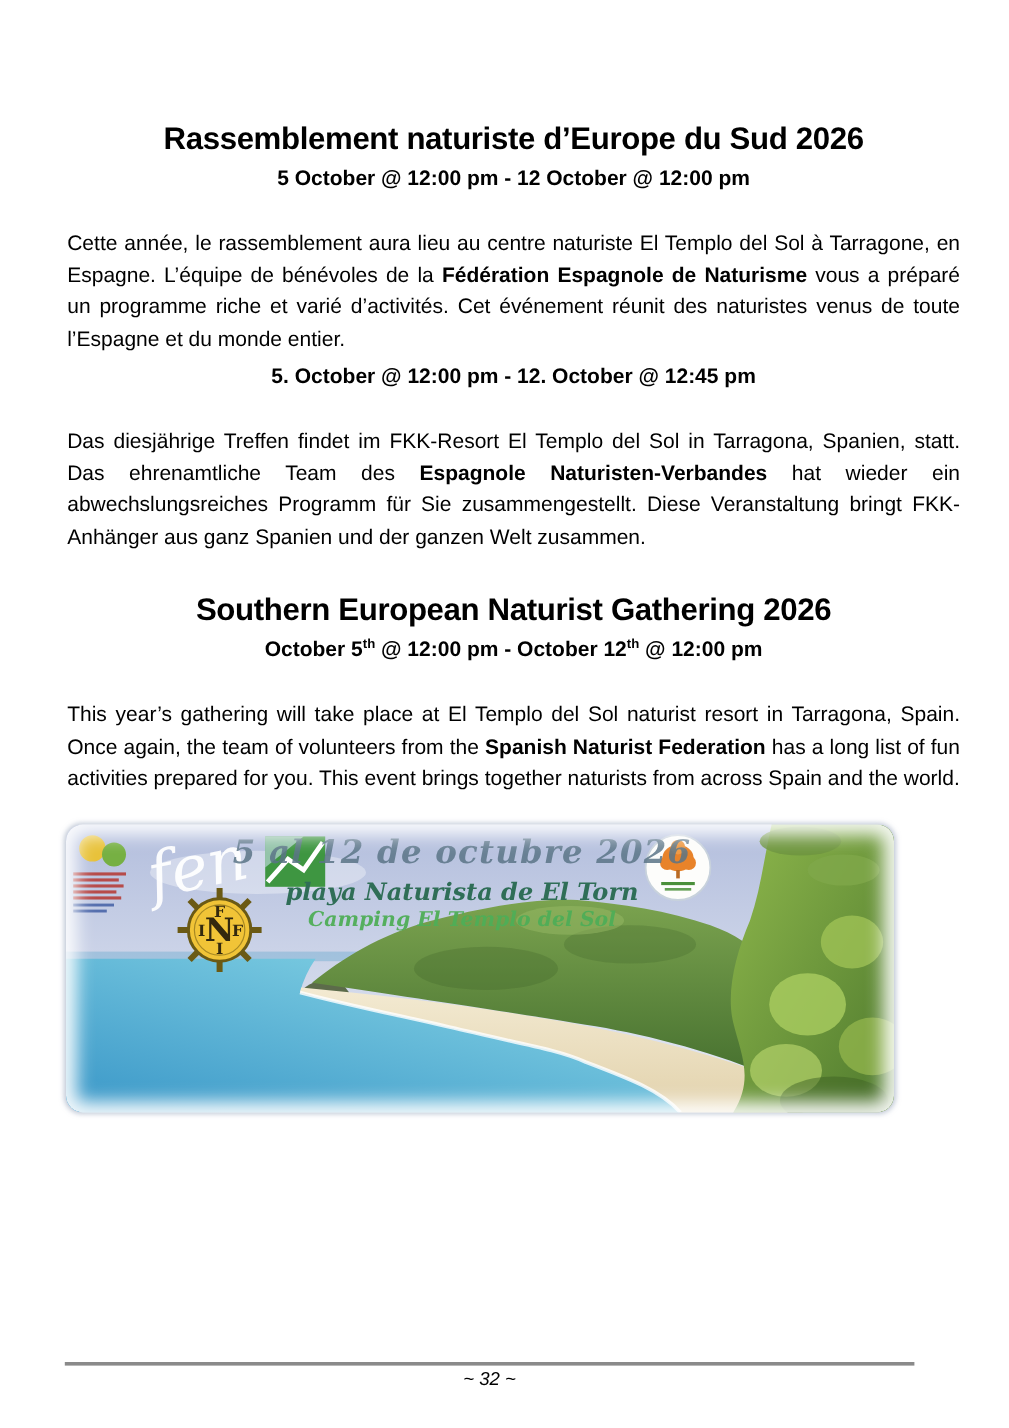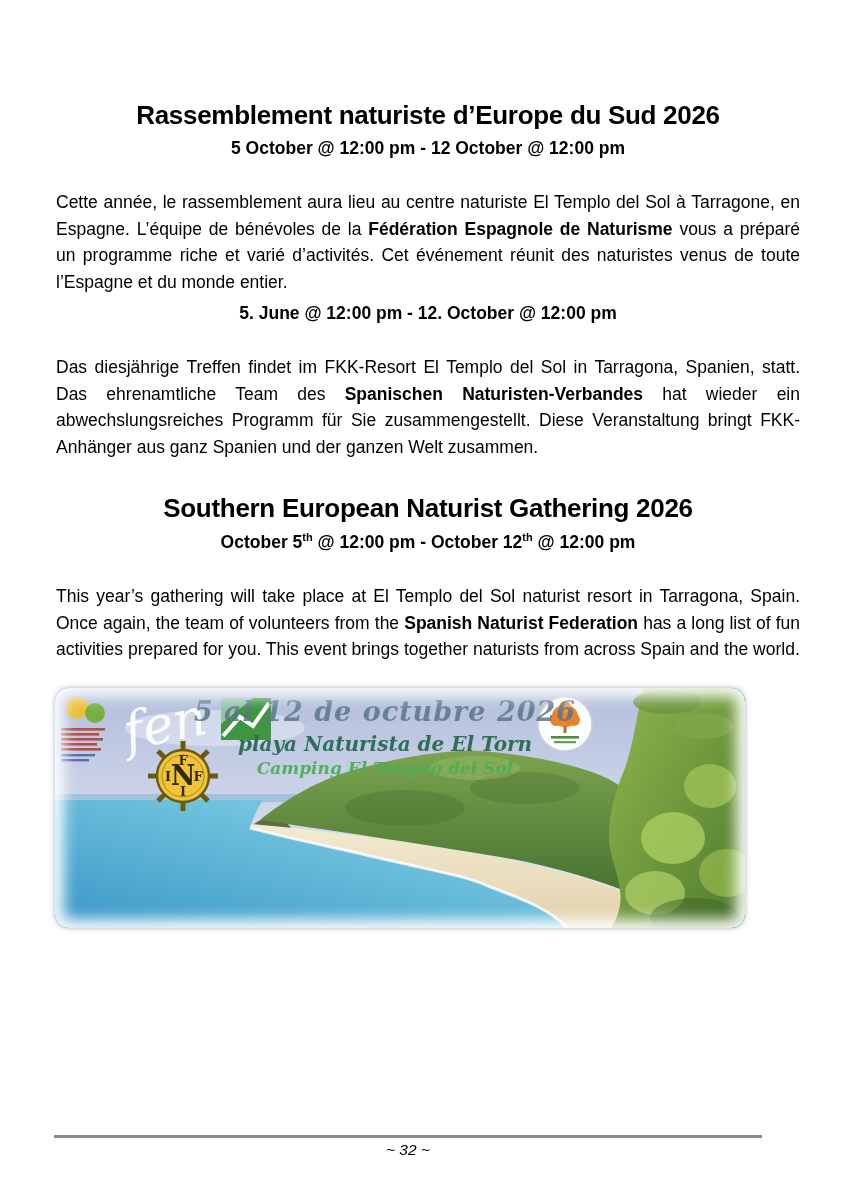--- a/index.html
+++ b/index.html
@@ -65,22 +65,22 @@
 </head>
 <body>
 
 <div class="doc">
   <div class="content">
 
     <h1 class="sec-title t1">Rassemblement naturiste d’Europe du Sud 2026</h1>
     <div class="sec-subtitle">5 October @ 12:00 pm - 12 October @ 12:00 pm</div>
     <p class="body-text"><span>Cette année, le rassemblement aura lieu au centre naturiste El Templo del Sol à Tarragone, en Espagne. L’équipe de bénévoles de la </span><b>Fédération Espagnole de Naturisme</b><span> vous a préparé un programme riche et varié d’activités. Cet événement réunit des naturistes venus de toute l’Espagne et du monde entier.</span></p>
 
-    <div class="sec-subtitle">5. June @ 12:00 pm - 12. October @ 12:00 pm</div>
-    <p class="body-text"><span>Das diesjährige Treffen findet im FKK-Resort El Templo del Sol in Tarragona, Spanien, statt. Das ehrenamtliche Team des </span><b>Spanischen Naturisten-Verbandes</b><span> hat wieder ein abwechslungsreiches Programm für Sie zusammengestellt. Diese Veranstaltung bringt FKK-Anhänger aus ganz Spanien und der ganzen Welt zusammen.</span></p>
+    <div class="sec-subtitle">5. October @ 12:00 pm - 12. October @ 12:45 pm</div>
+    <p class="body-text"><span>Das diesjährige Treffen findet im FKK-Resort El Templo del Sol in Tarragona, Spanien, statt. Das ehrenamtliche Team des </span><b>Espagnole Naturisten-Verbandes</b><span> hat wieder ein abwechslungsreiches Programm für Sie zusammengestellt. Diese Veranstaltung bringt FKK-Anhänger aus ganz Spanien und der ganzen Welt zusammen.</span></p>
 
     <h1 class="sec-title t3">Southern European Naturist Gathering 2026</h1>
     <div class="sec-subtitle"><span>October 5</span><sup>th</sup><span> @ 12:00 pm - October 12</span><sup>th</sup><span> @ 12:00 pm</span></div>
     <p class="body-text"><span>This year’s gathering will take place at El Templo del Sol naturist resort in Tarragona, Spain. Once again, the team of volunteers from the </span><b>Spanish Naturist Federation</b><span> has a long list of fun activities prepared for you. This event brings together naturists from across Spain and the world.</span></p>
 
     <div class="banner-wrap">
       <div class="banner">
         <svg width="690" height="240" viewBox="0 0 690 240">
           <defs>
             <linearGradient id="skyG" x1="0" y1="0" x2="0" y2="1">

